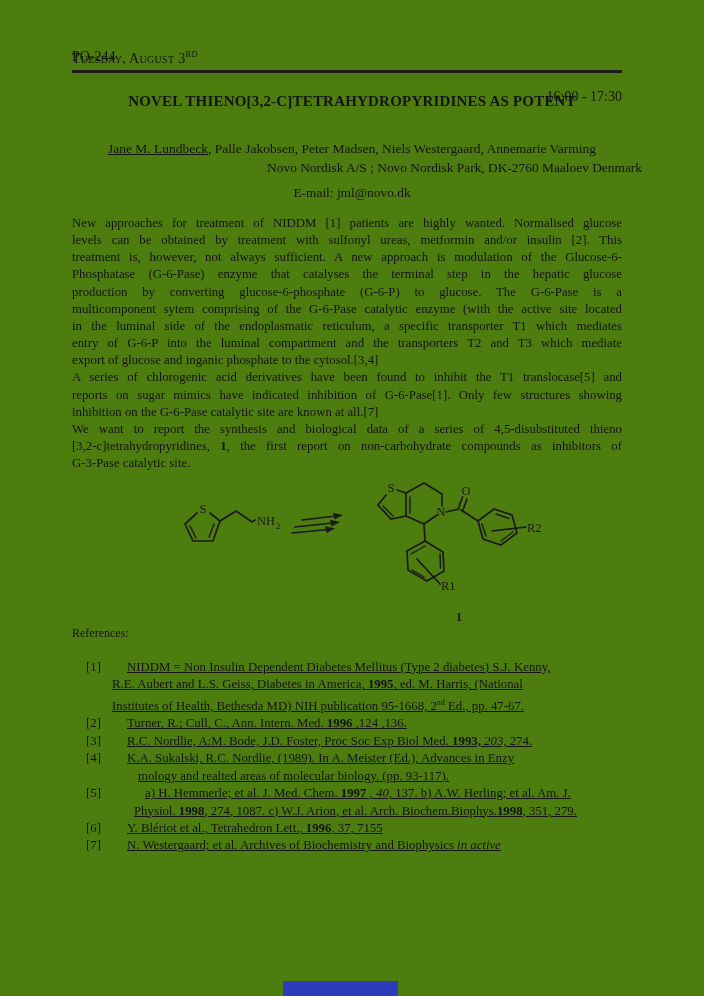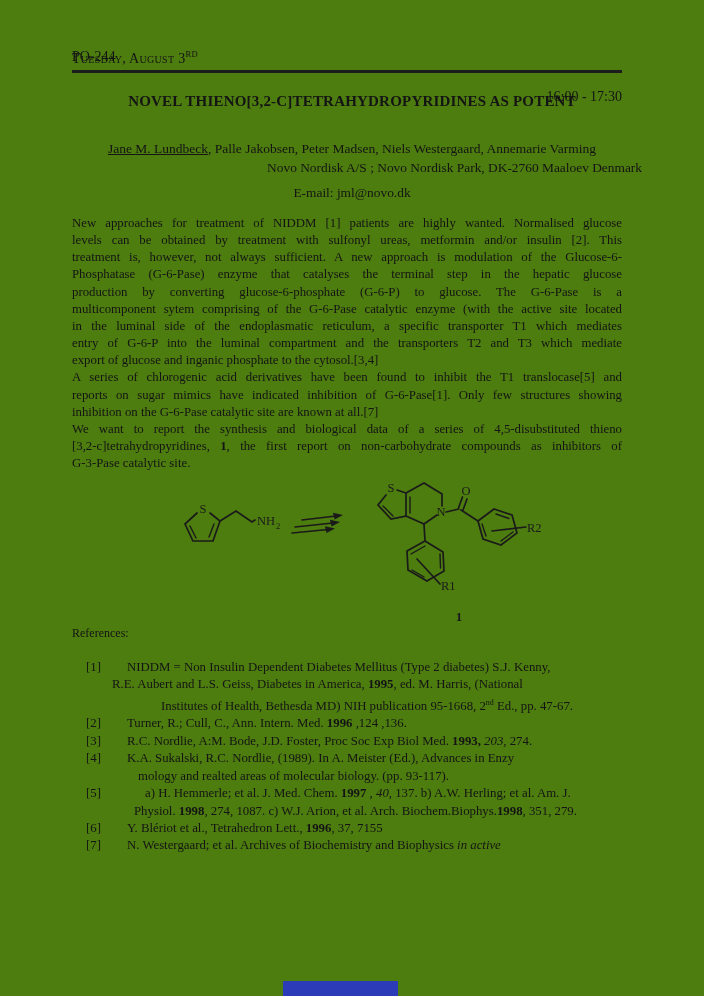--- a/index.html
+++ b/index.html
@@ -29,21 +29,21 @@
   
   .scheme{position:absolute;left:60px;top:460px;width:580px;height:180px;}
   .scheme text{font-family:"Liberation Serif","DejaVu Serif",serif;fill:#1a1a1a;}
 
   
   .refs-heading{position:absolute;left:72px;top:626px;font-size:12px;}
   .refs{position:absolute;left:72px;top:659px;width:550px;font-size:12.8px;line-height:17.4px;}
   .refs .ref{display:flex;padding-left:14px;}
   .refs .ref-label{flex:0 0 41px;}
   .refs .ref-text{flex:1;}
-  .refs .line{text-align:left;text-align-last:auto;}
+  .refs .line{text-align:left;text-align-last:auto;text-decoration:underline;}
 
   .seg-b{font-weight:bold;}
   .seg-i{font-style:italic;}
   .seg-u{text-decoration:underline;}
   .seg-sup{vertical-align:super;font-size:0.62em;}
 
   .bottom-bar{position:absolute;left:283px;top:981px;width:115px;height:15px;}
 </style>
 </head>
 <body>
@@ -137,21 +137,21 @@
     <text x="459" y="621" font-size="13" font-weight="bold" text-anchor="middle">1</text>
   </svg>
 
   <div class="refs-heading">References:</div>
   <div class="refs">
       <div class="ref">
         <span class="ref-label">[1]</span>
         <div class="ref-text">
           <div class="line"><span class="seg">NIDDM = Non Insulin Dependent Diabetes Mellitus (Type 2 diabetes) S.J. Kenny,</span></div>
           <div class="line" style="margin-left: -15px;"><span class="seg">R.E. Aubert and L.S. Geiss, Diabetes in America, </span><span class="seg-b">1995</span><span class="seg">, ed. M. Harris, (National</span></div>
-          <div class="line" style="margin-left: -15px; text-align: center;"><span class="seg">Institutes of Health, Bethesda MD) NIH publication 95-1668, 2</span><span class="seg-sup">nd</span><span class="seg"> Ed., pp. 47-67.</span></div>
+          <div class="line" style="margin-left: -15px;"><span class="seg">Institutes of Health, Bethesda MD) NIH publication 95-1668, 2</span><span class="seg-sup">nd</span><span class="seg"> Ed., pp. 47-67.</span></div>
         </div>
       </div>
       <div class="ref">
         <span class="ref-label">[2]</span>
         <div class="ref-text">
           <div class="line"><span class="seg">Turner, R.; Cull, C., Ann. Intern. Med. </span><span class="seg-b">1996</span><span class="seg"> ,124 ,136.</span></div>
         </div>
       </div>
       <div class="ref">
         <span class="ref-label">[3]</span>

